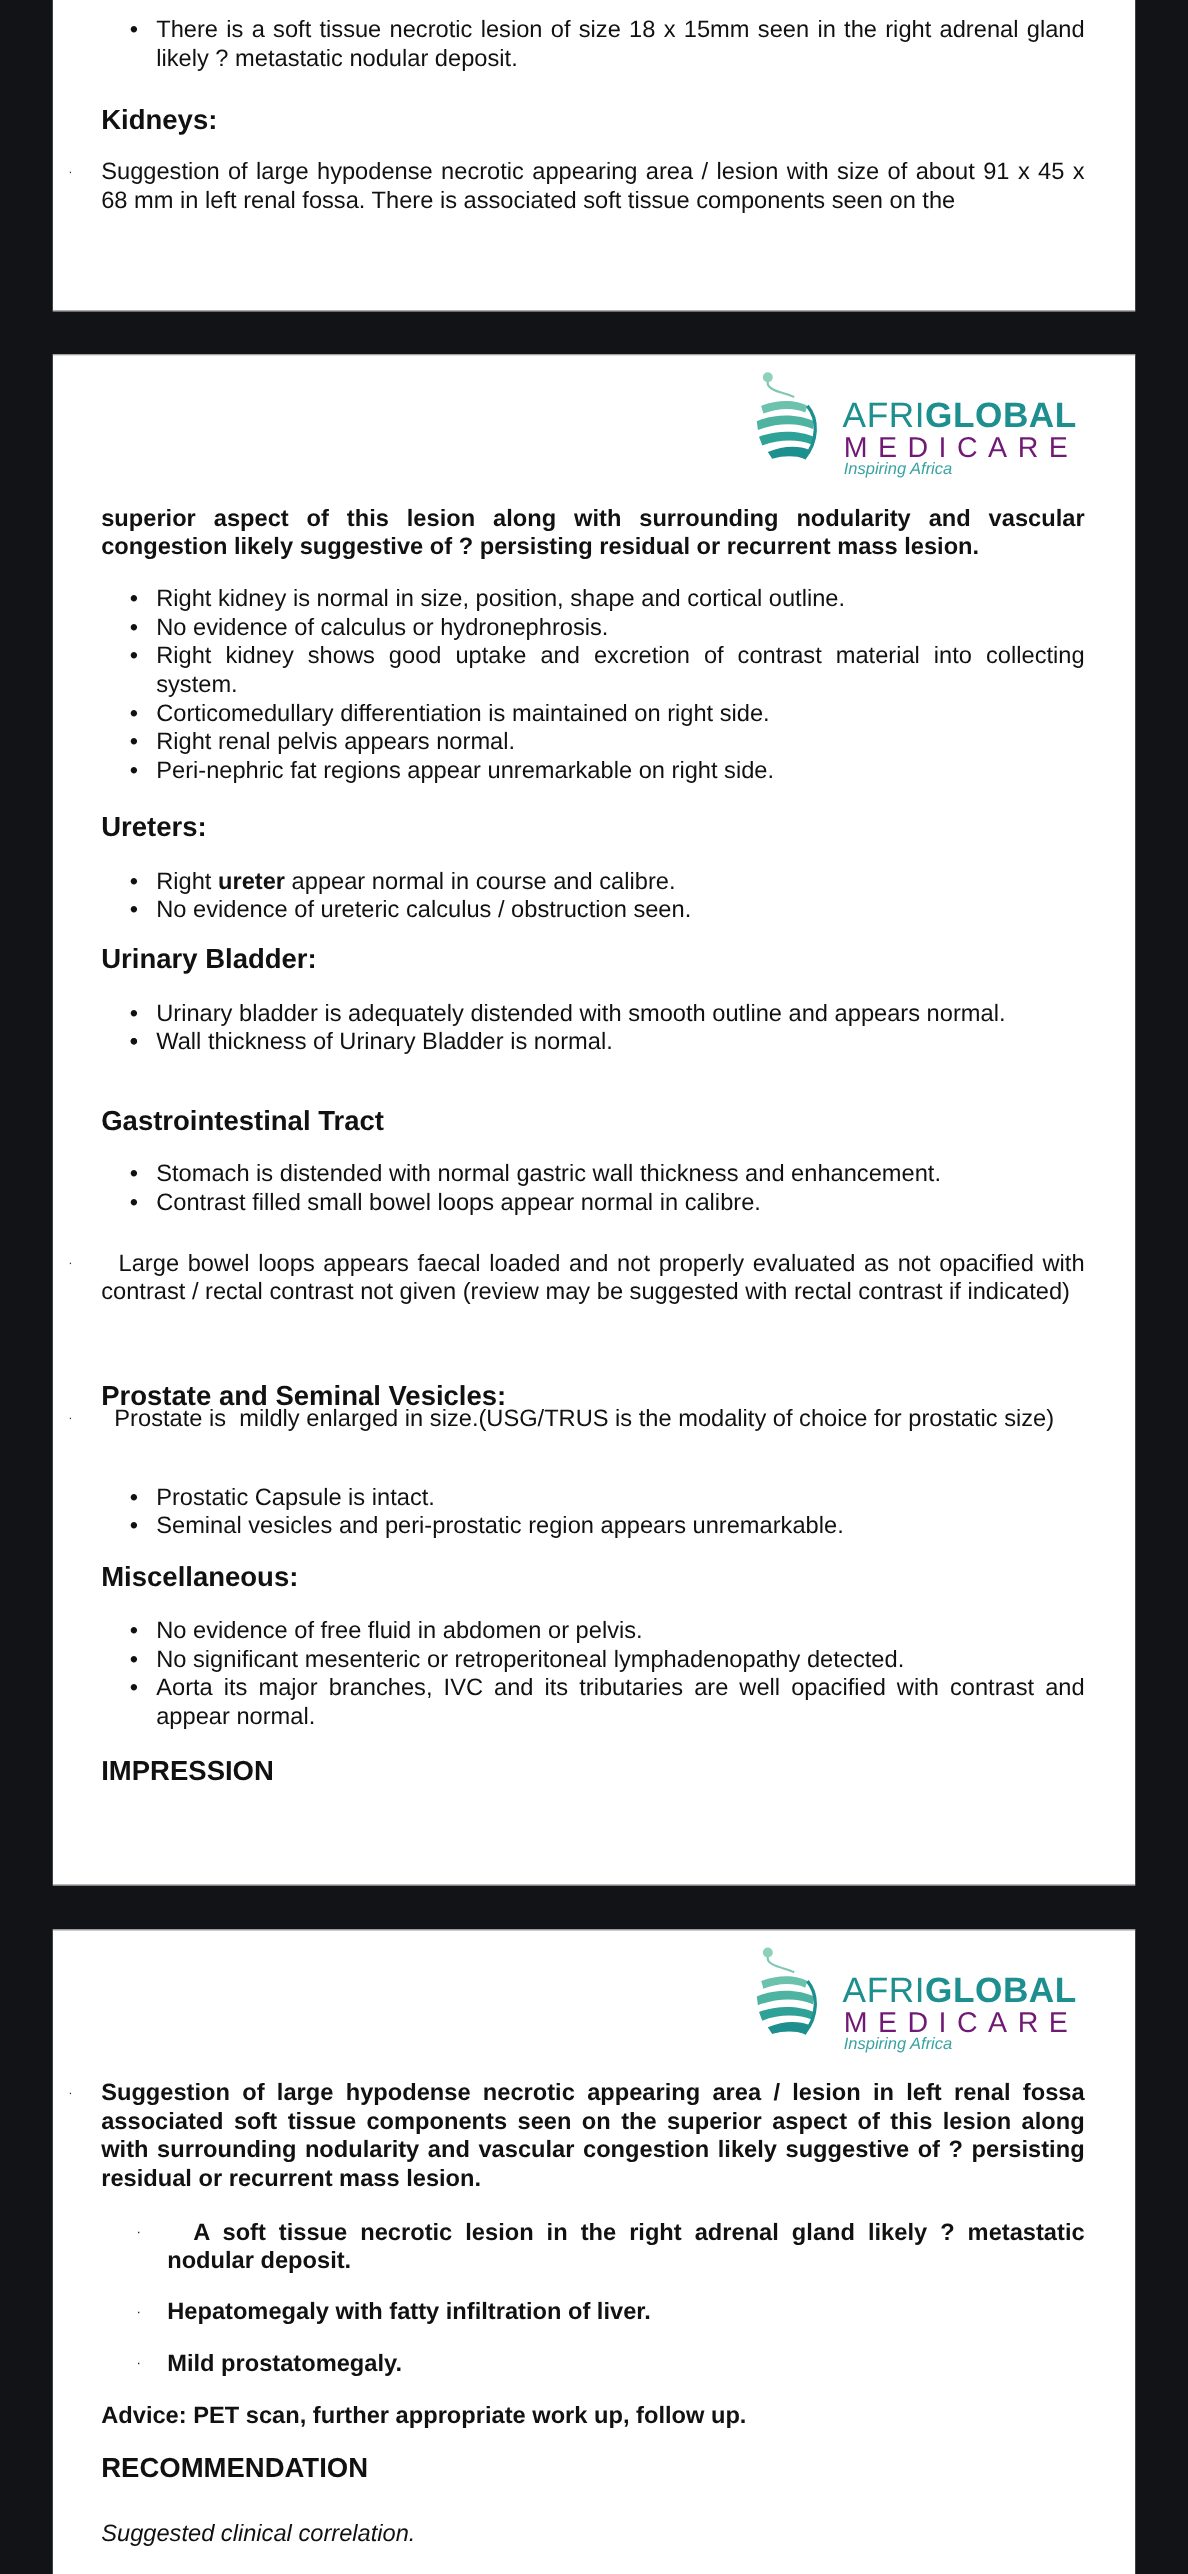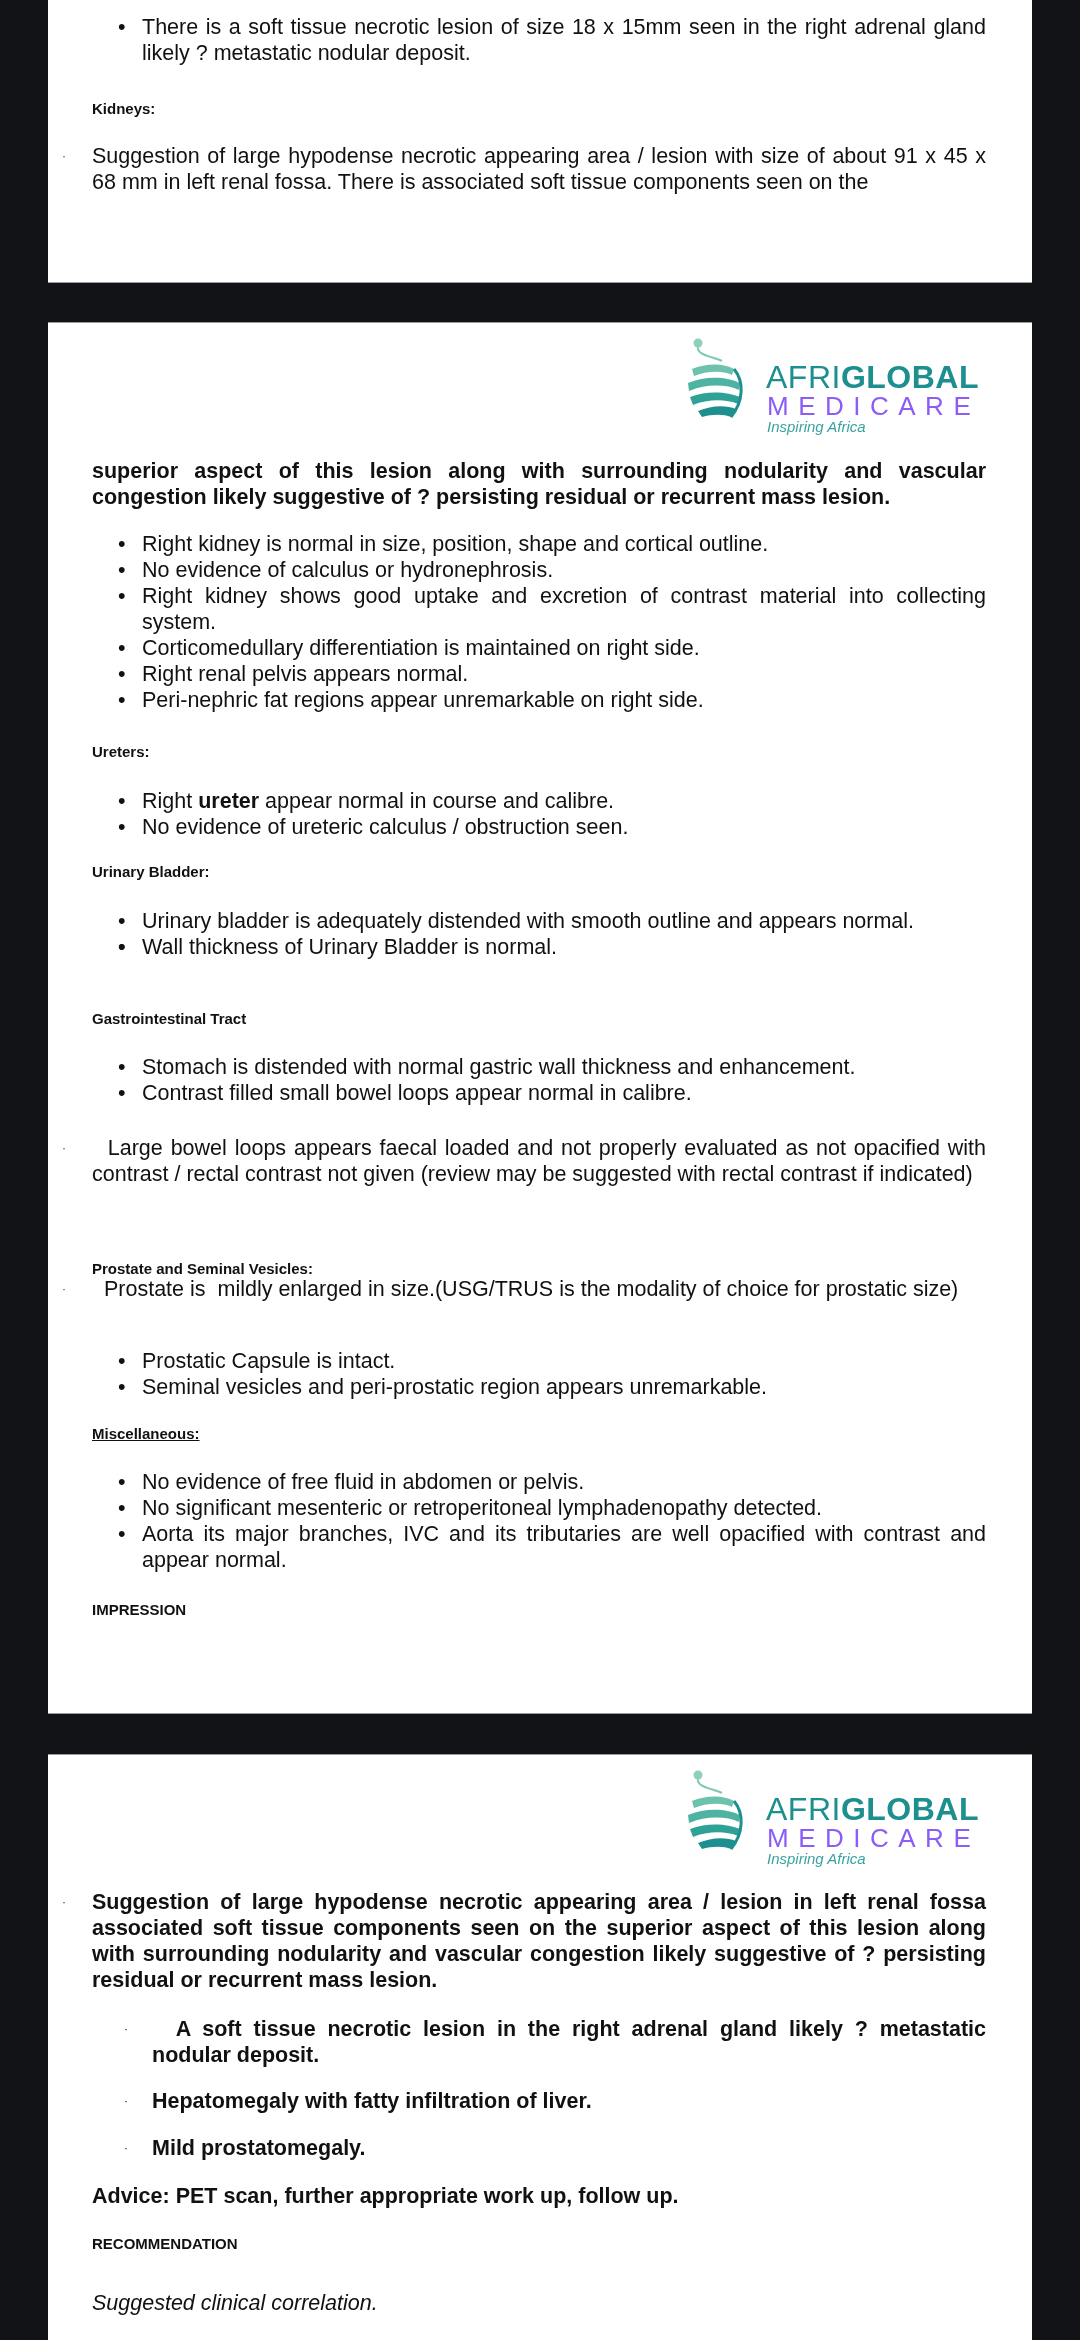--- a/index.html
+++ b/index.html
@@ -33,21 +33,21 @@
     #page2 { top: 322px; height: 1392px; border-top: 1px solid #9a9a9a; border-bottom: 1px solid #9a9a9a; }
     #page3 { top: 1754px; height: 600px; border-top: 1px solid #9a9a9a; }
 
     .txt {
       font-size: 21.5px;
       line-height: 26px;
       text-align: justify;
       margin: 0;
     }
     .heading {
-      font-size: 15px;
+      font-size: 25px;
       font-weight: bold;
       line-height: 26px;
       margin: 0;
     }
     ul.blist {
       list-style: none;
       margin: 0;
       padding: 0 0 0 50px;
     }
     ul.blist li {
@@ -81,21 +81,21 @@
     .logo svg.globe { position: absolute; left: 0; top: 0; }
     .logo .l1 {
       position: absolute; left: 82px; top: 26px;
       font-size: 32px; letter-spacing: 0.5px; color: #1d8f8f;
       line-height: 32px; white-space: nowrap;
     }
     .logo .l1 .light { font-weight: normal; }
     .logo .l1 .heavy { font-weight: bold; }
     .logo .l2 {
       position: absolute; left: 83px; top: 57px;
-      font-size: 26px; letter-spacing: 9.5px; color: #8b5cf6;
+      font-size: 26px; letter-spacing: 9.5px; color: #701a75;
       line-height: 28px; white-space: nowrap; font-weight: normal;
     }
     .logo .l3 {
       position: absolute; left: 83px; top: 84px;
       font-size: 15px; font-style: italic; color: #3aa2a2;
       line-height: 16px; white-space: nowrap;
     }
 
     .abs { position: absolute; left: 44px; right: 46px; }
   </style>
@@ -177,21 +177,21 @@
     <p class="heading abs" style="top:905px;margin-top:28px;">Prostate and Seminal Vesicles:</p>
     <span class="para-dot" style="top:953px;">·</span>
     <p class="txt abs" style="top:953px; white-space:pre-wrap;">  Prostate is  mildly enlarged in size.(USG/TRUS is the modality of choice for prostatic size)</p>
     <div class="abs" style="top:1025px;">
       <ul class="blist">
         <li><span class="bullet">•</span><span>Prostatic Capsule is intact.</span></li>
         <li><span class="bullet">•</span><span>Seminal vesicles and peri-prostatic region appears unremarkable.</span></li>
       </ul>
     </div>
 
-    <p class="heading abs" style="top:1098px;text-decoration:underline;">Miscellaneous:</p>
+    <p class="heading abs" style="top:1098px;">Miscellaneous:</p>
     <div class="abs" style="top:1146px;">
       <ul class="blist">
         <li><span class="bullet">•</span><span>No evidence of free fluid in abdomen or pelvis.</span></li>
         <li><span class="bullet">•</span><span>No significant mesenteric or retroperitoneal lymphadenopathy detected.</span></li>
         <li><span class="bullet">•</span><span>Aorta its major branches, IVC and its tributaries are well opacified with contrast and appear normal.</span></li>
       </ul>
     </div>
 
     <p class="heading abs" style="top:1274px;">IMPRESSION</p>
   </div>

